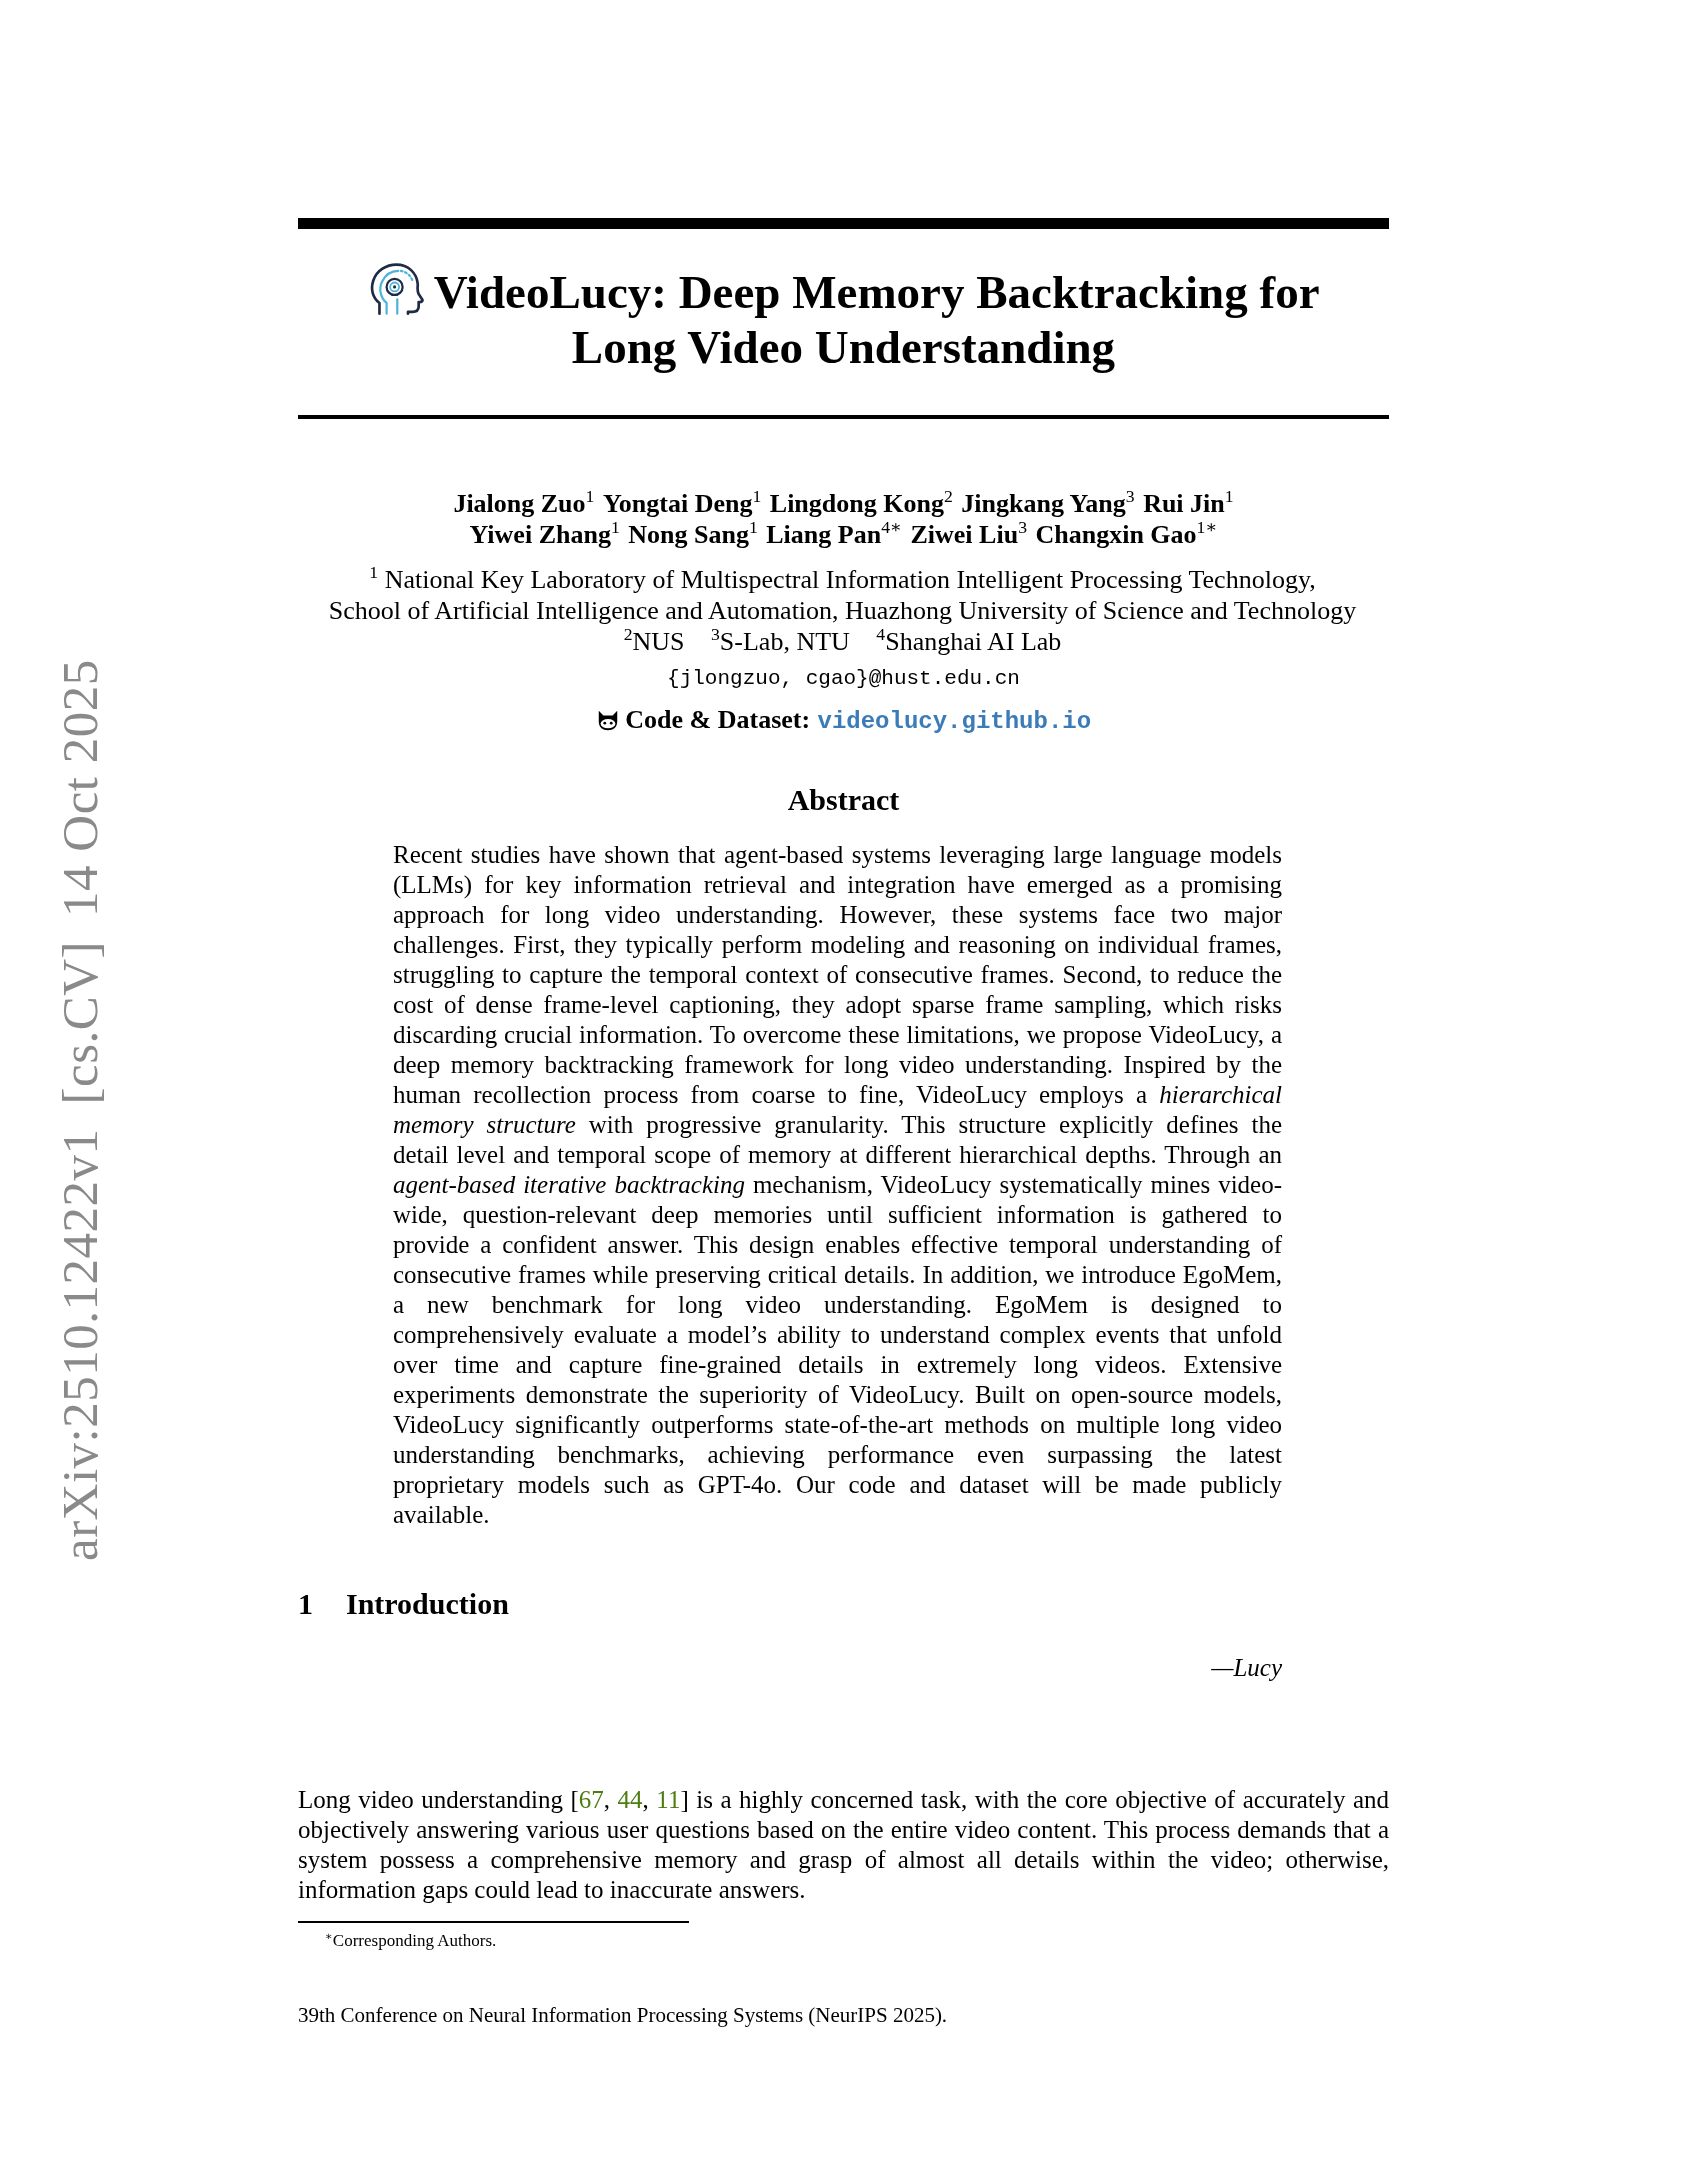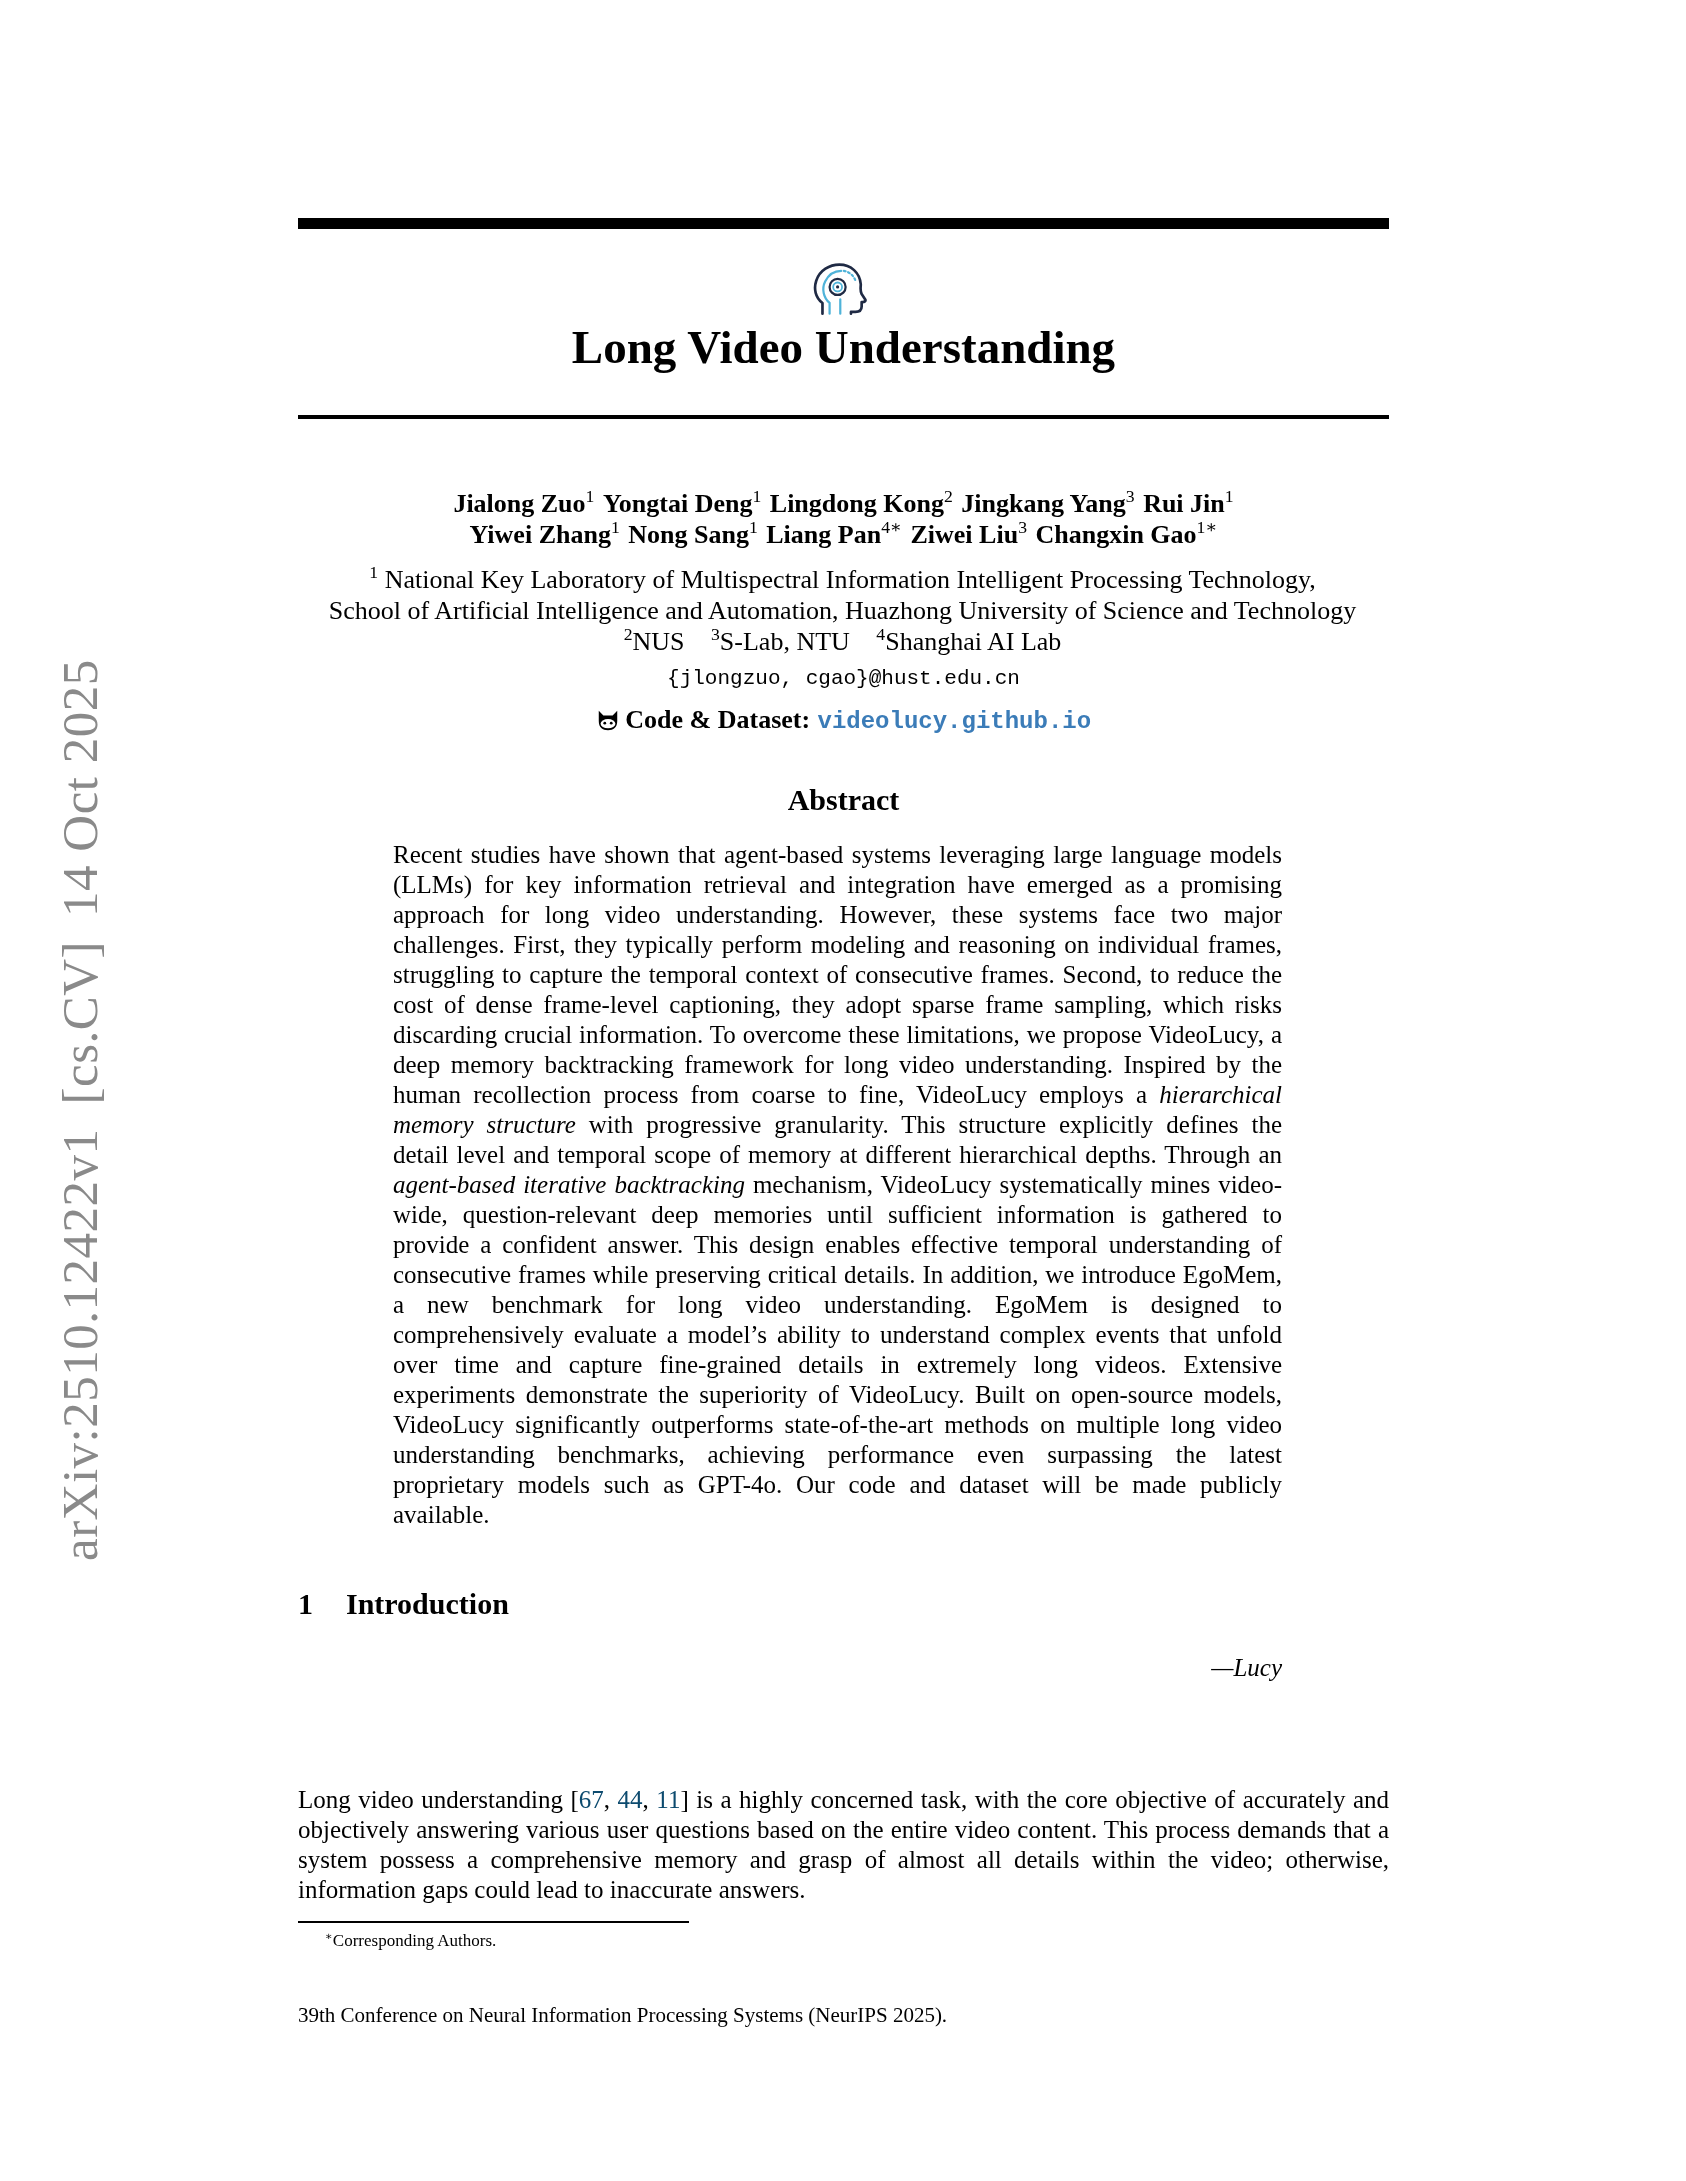--- a/index.html
+++ b/index.html
@@ -60,21 +60,21 @@
   .section .num { display: inline-block; width: 48px; }
   .epigraph {
     position: absolute; left: 393px; top: 1636px; width: 889px;
     font-style: italic; font-size: 25px; line-height: 30px; text-align: justify;
   }
   .epigraph .attr { display: block; text-align: right; margin-top: 17px; }
   .body-text {
     position: absolute; left: 298px; top: 1785px; width: 1091px;
     font-size: 25px; line-height: 30px; text-align: justify;
   }
-  .body-text .cite { color: #0c4a6e; text-decoration: none; }
+  .body-text .cite { color: #4d7c0f; text-decoration: none; }
   .fn-rule { position: absolute; left: 298px; top: 1921px; width: 391px; height: 1.8px; background: #000; }
   .footnote {
     position: absolute; left: 325px; top: 1927px; width: 1010px; font-size: 17px; line-height: 27.5px;
   }
   .venue {
     position: absolute; left: 298px; top: 2002px; width: 1091px; font-size: 21px; line-height: 27.5px;
   }
 </style>
 </head>
 <body>
@@ -89,21 +89,21 @@
   <span class="logo">
     <svg viewBox="0 0 64 64" width="57" height="57">
       <path d="M14 58 L14 46 C6 40 4 30 7 21 C11 9 22 3 33 3 C46 3 56 12 57 25 C57 29 56 32 58 36 L62 42 C63 44 61 45 59 45 L58 45 L58 50 C58 54 55 56 51 56 L46 56 L46 58" fill="none" stroke="#1f2a44" stroke-width="3" stroke-linecap="round" stroke-linejoin="round"></path>
       <path d="M22 58 L22 46 C15 40 13 30 17 22 C21 14 28 10 35 10" fill="none" stroke="#4fb3d9" stroke-width="2.5" stroke-linecap="round"></path>
       <path d="M38 10 C44 11 49 15 51 21" fill="none" stroke="#4fb3d9" stroke-width="2.5" stroke-dasharray="2 3" stroke-linecap="round"></path>
       <path d="M34 58 L34 42" fill="none" stroke="#4fb3d9" stroke-width="2.5" stroke-linecap="round"></path>
       <circle cx="31" cy="28" r="9" fill="none" stroke="#1f2a44" stroke-width="2.5"></circle>
       <circle cx="31" cy="28" r="5" fill="none" stroke="#4fb3d9" stroke-width="2"></circle>
       <circle cx="31" cy="28" r="1.8" fill="#1f2a44"></circle>
     </svg>
-  </span><br>
+  </span><span>VideoLucy: Deep Memory Backtracking for</span><br>
   <span>Long Video Understanding</span>
 </div>
 
 <div class="rule-bottom"></div>
 
 <div class="authors">
   <span class="a"><span>Jialong Zuo</span><sup>1</sup></span>
   <span class="a"><span>Yongtai Deng</span><sup>1</sup></span>
   <span class="a"><span>Lingdong Kong</span><sup>2</sup></span>
   <span class="a"><span>Jingkang Yang</span><sup>3</sup></span>

